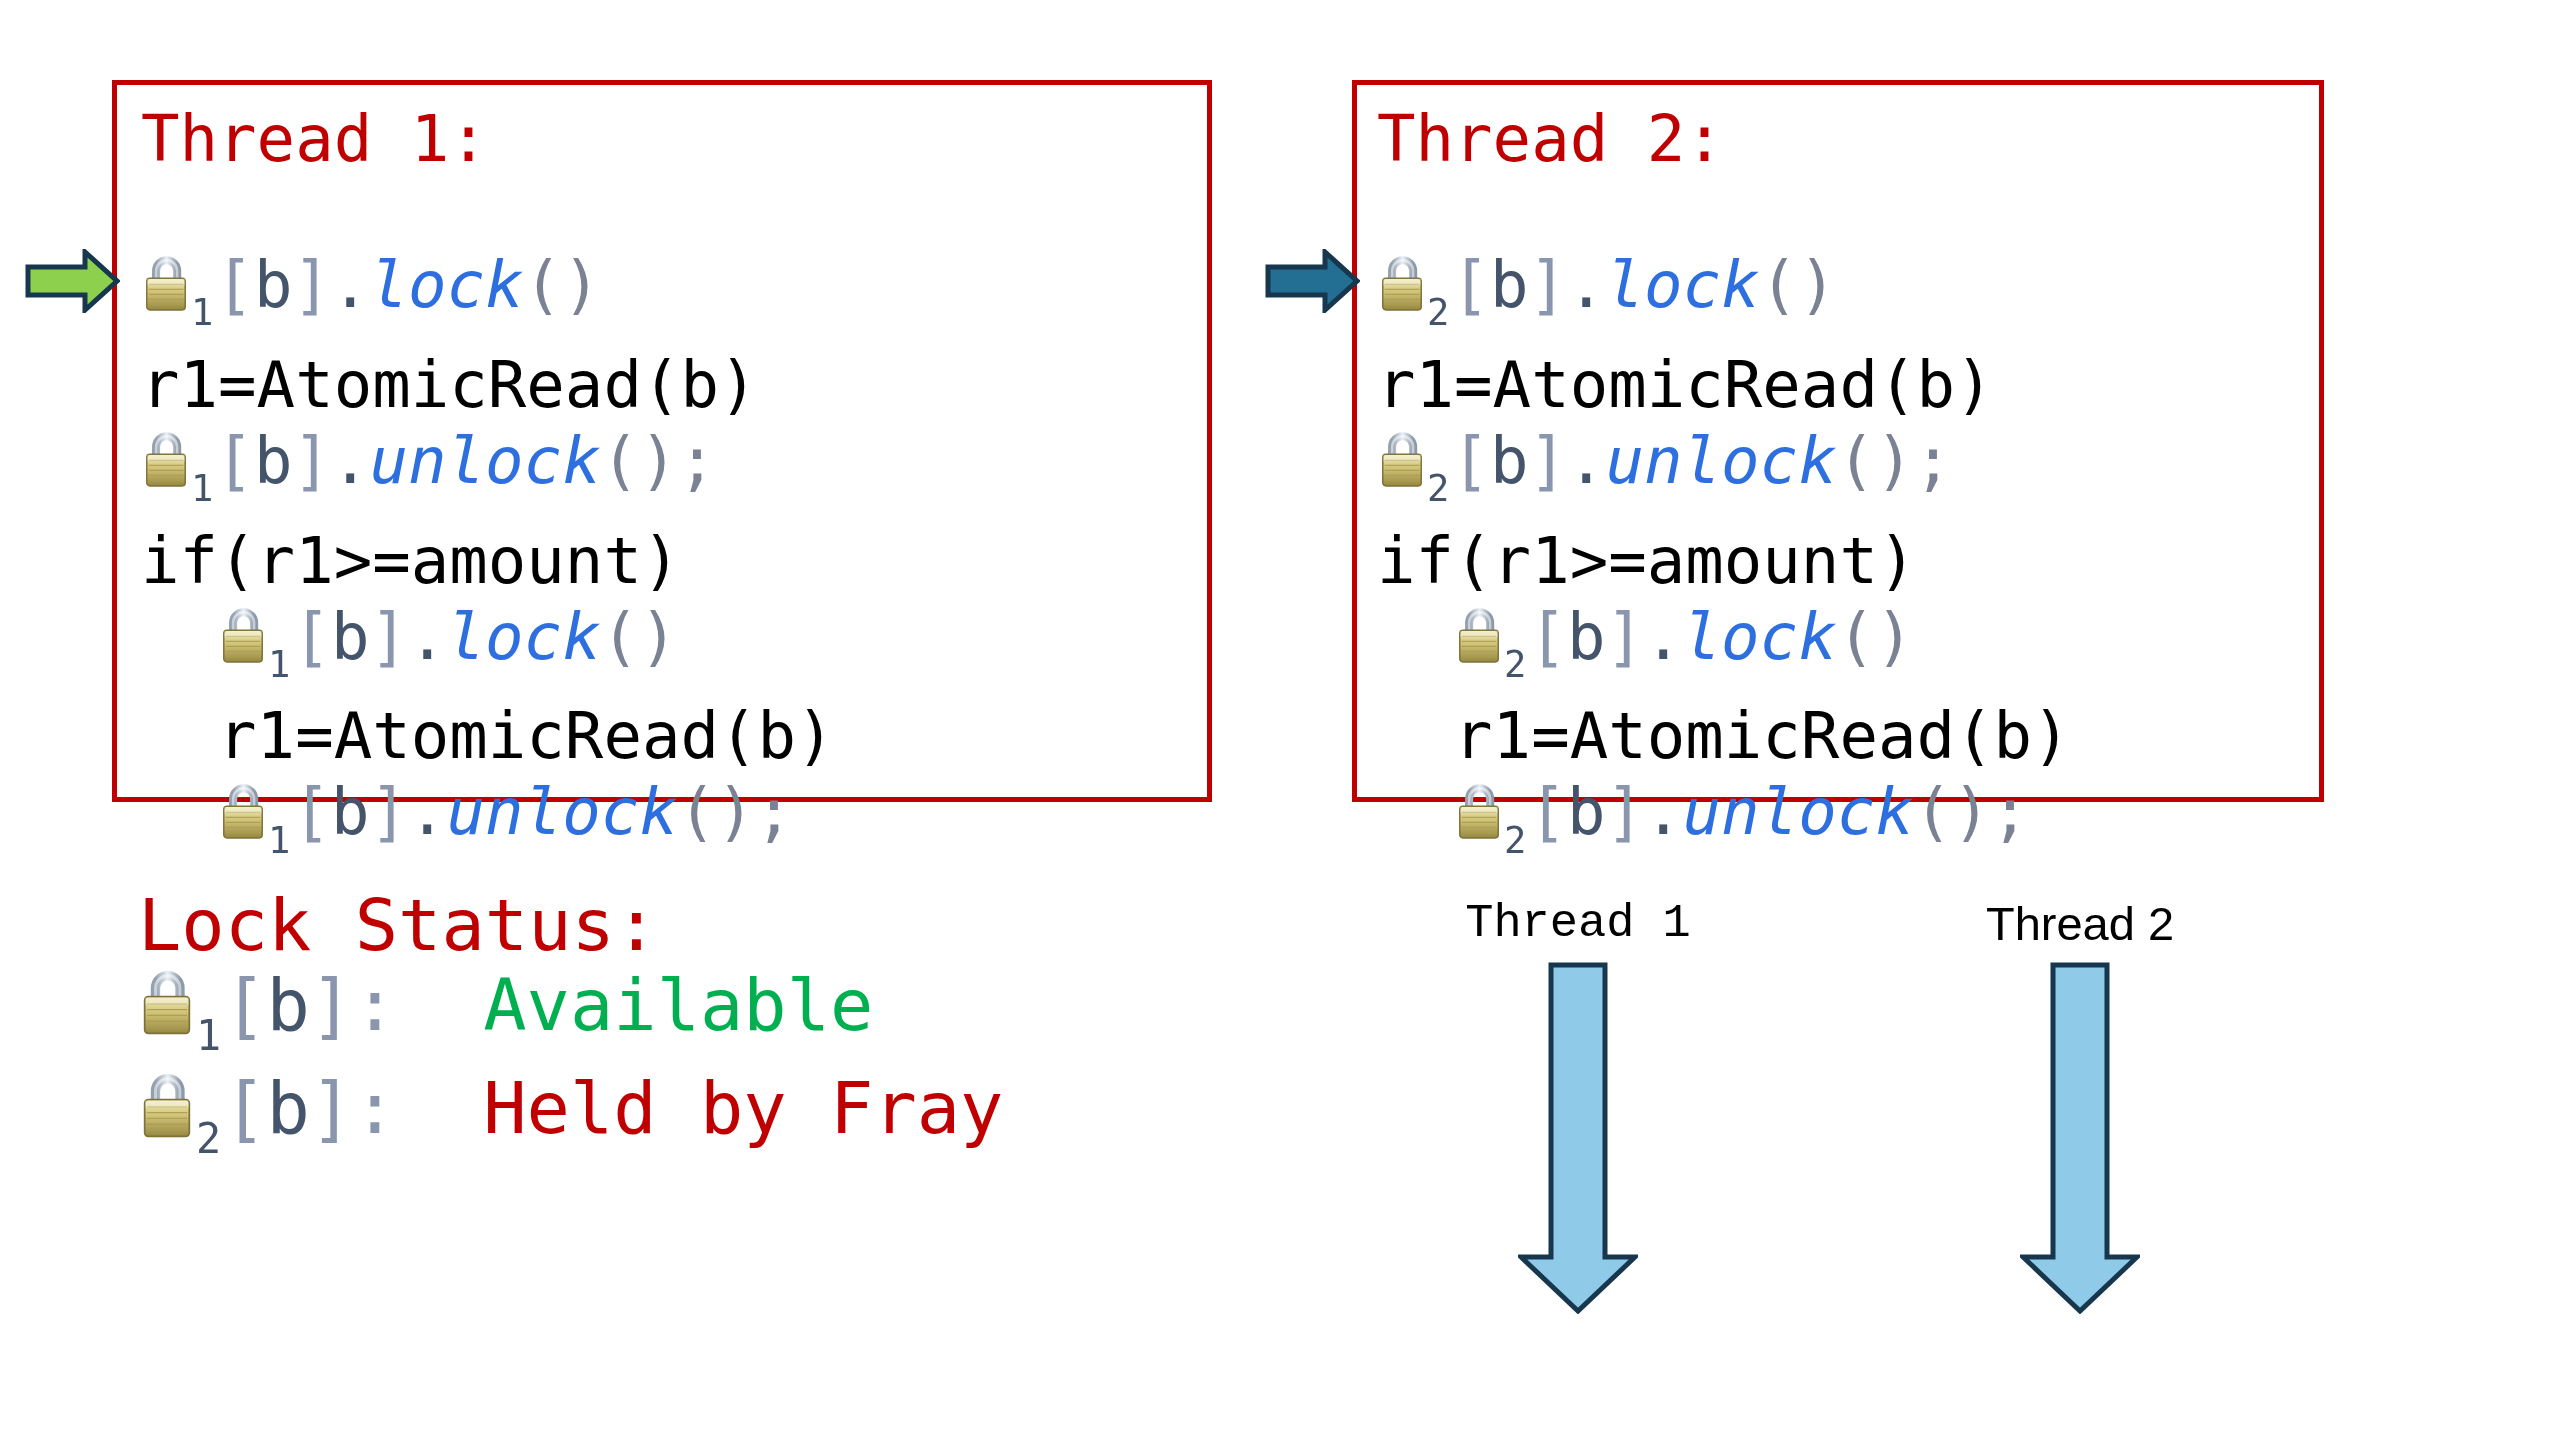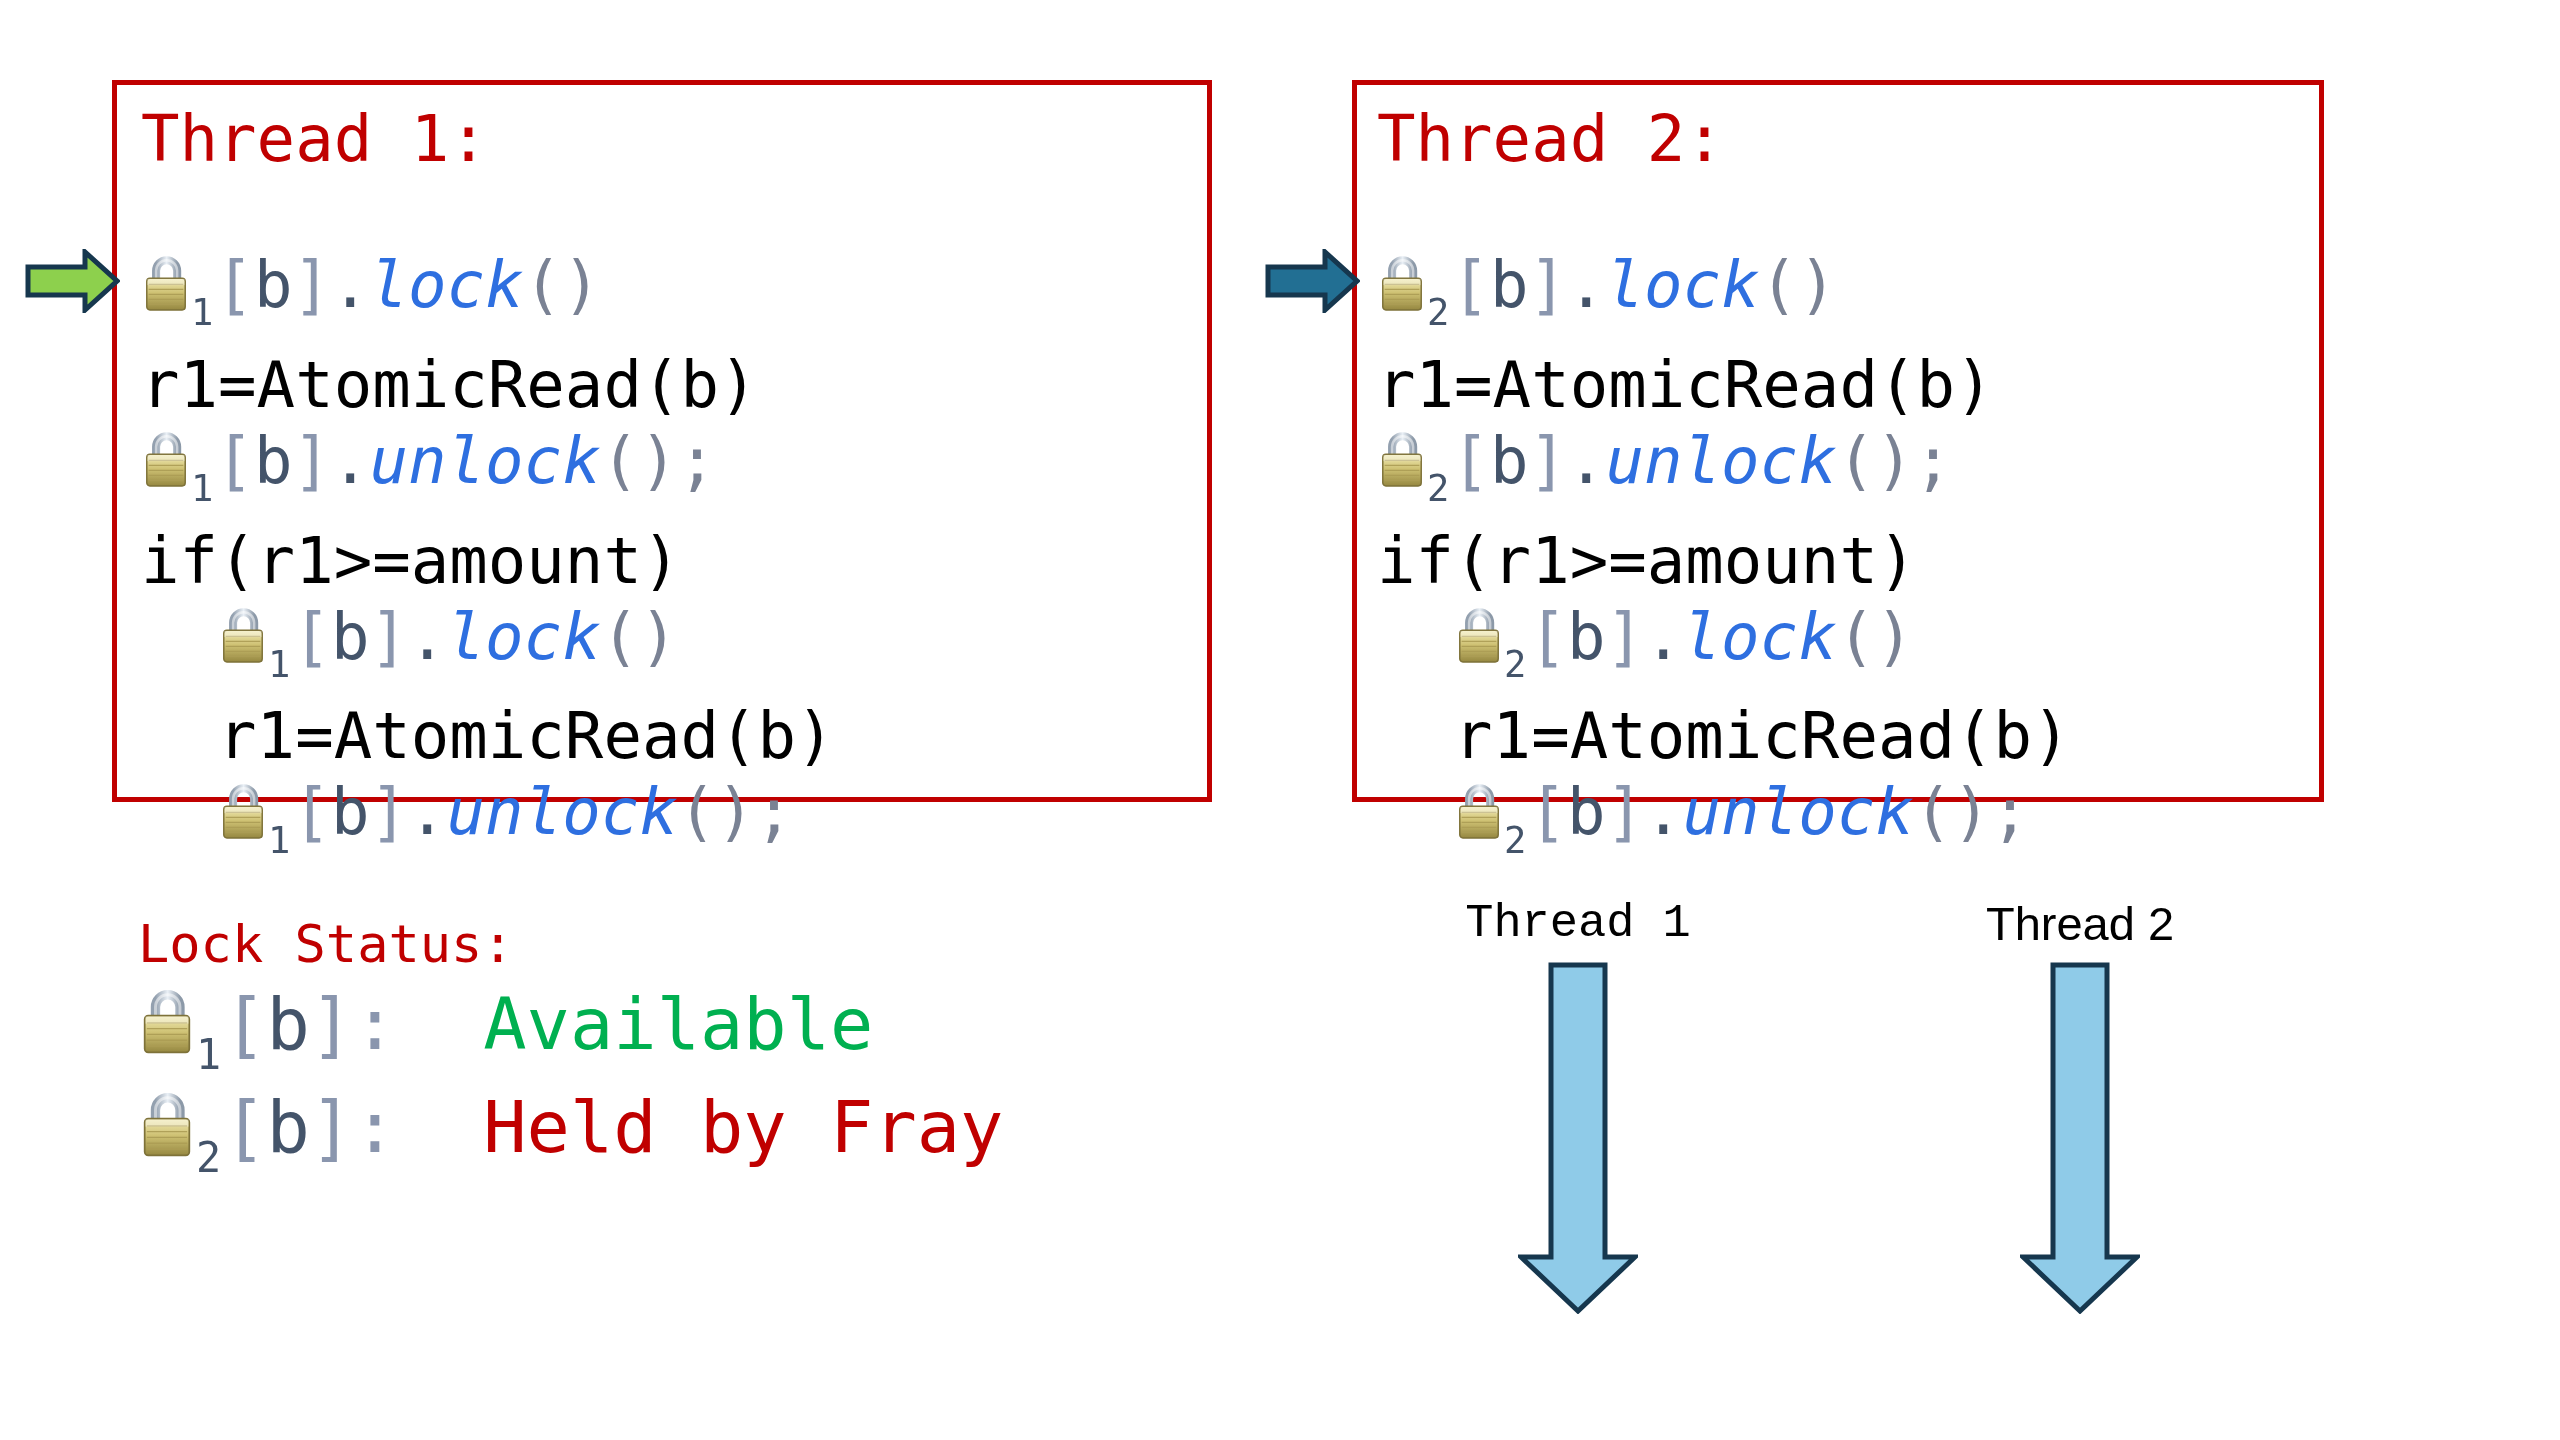--- a/index.html
+++ b/index.html
@@ -20,21 +20,21 @@
   #box2 .code-lines{margin-left:20px;}
   .code-line{font-size:64px;line-height:76px;white-space:pre;}
   .c-bk{color:var(--bk);} .c-br{color:var(--br);} .c-va{color:var(--va);}
   .c-fn{color:var(--fn);font-style:italic;margin-top:27px;} .c-pa{color:var(--pa);}
   .c-gr{color:var(--gr);} .c-rd{color:var(--red);}
   .sub{font-size:0.58em;color:var(--va);vertical-align:sub;position:relative;top:0.12em;margin-right:2px;}
   .lock{display:inline-block;vertical-align:-0.10em;}
   .lock-code{width:50px;height:62px;}
   .lock-big{width:58px;height:72px;}
   .lock-status{position:absolute;left:138px;top:885px;}
-  .ls-title{font-size:52px;line-height:80px;color:var(--red);white-space:pre;margin-top:19px;}
+  .ls-title{font-size:72px;line-height:80px;color:var(--red);white-space:pre;}
   .ls-line{font-size:72px;line-height:74px;white-space:pre;}
   .ptr{position:absolute;}
   .tl-label{position:absolute;width:260px;text-align:center;font-family:"Liberation Sans",sans-serif;
             font-size:47px;line-height:52px;color:#000;}
   #tl1{left:1448px;top:898px;font-family:Liberation Mono, monospace;} #tl2{left:1950px;top:898px;}
   .tl-arrow{position:absolute;top:962px;width:120px;height:352px;}
   #ta1{left:1518px;} #ta2{left:2020px;}
 </style>
 </head>
 <body>

